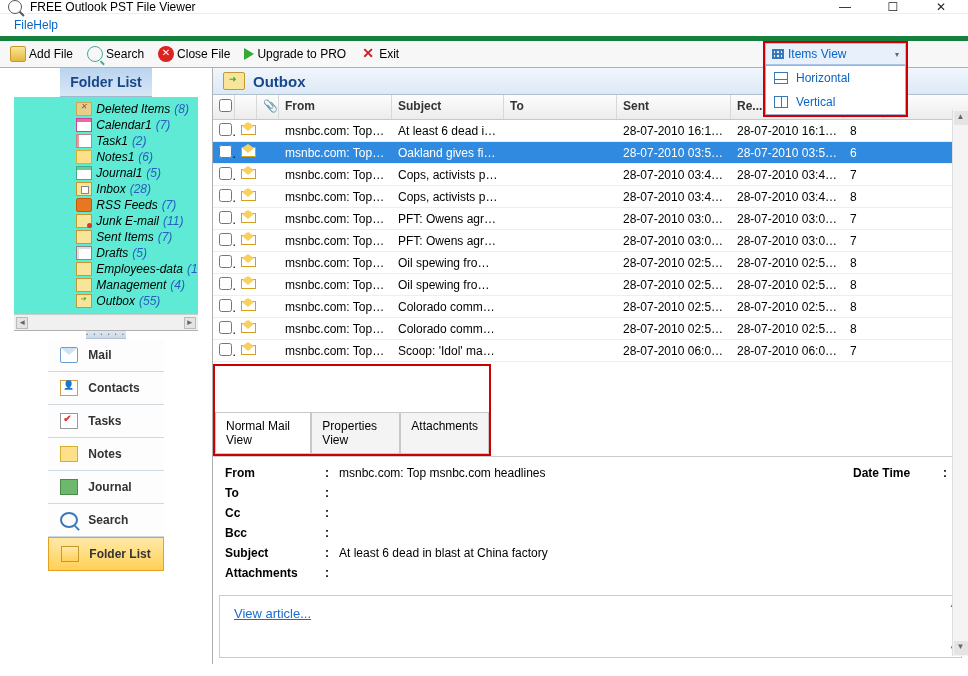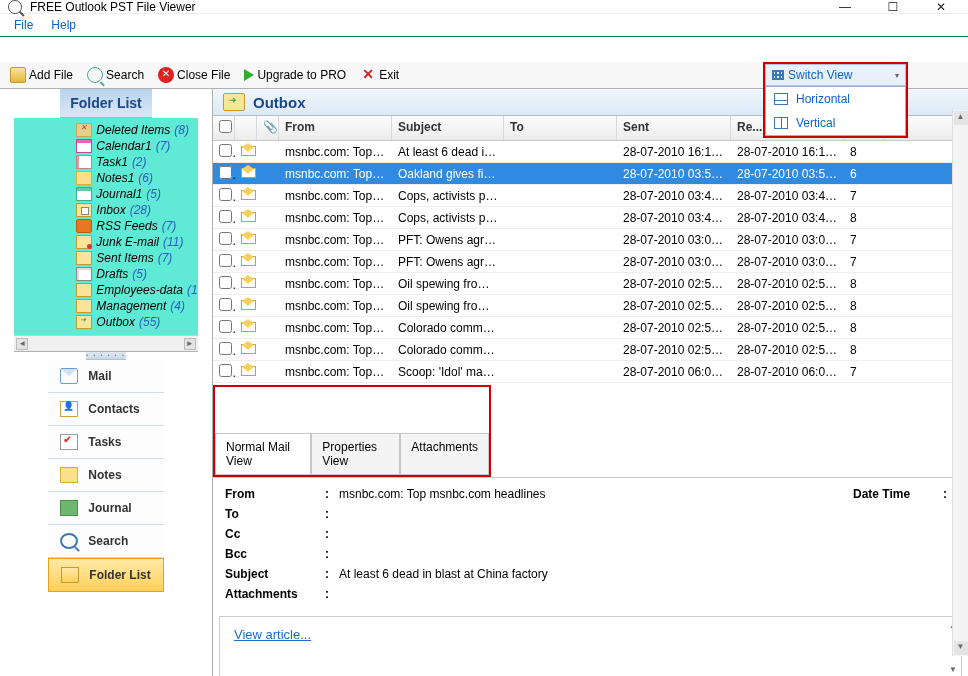--- a/index.html
+++ b/index.html
@@ -7,25 +7,25 @@
 
 
 .titlebar { display: flex; align-items: center; height: 14px; padding: 0 8px; border-bottom: 1px solid #eee; }
 .titlebar .magnify { width: 14px; height: 14px; border: 1.5px solid #555; border-radius: 50%; position: relative; margin-right: 8px; }
 .titlebar .magnify::after { content: ''; position: absolute; width: 6px; height: 1.5px; background: #555; transform: rotate(45deg); bottom: -2px; right: -4px; }
 .titlebar .title { flex: 1; }
 .winbtns { display: flex; gap: 22px; margin-right: 6px; }
 .winbtn { width: 26px; height: 20px; display: flex; align-items: center; justify-content: center; color: #222; }
 
 
-.menubar { display: flex; gap: 18px; padding: 4px 14px; border-bottom: 1px solid #15803d; }
+.menubar { display: flex; gap: 0; padding: 4px 14px; border-bottom: 5px solid #15803d; }
 .menubar span { color: #0a64c8; }
 
 
-.toolbar { display: flex; align-items: center; gap: 6px; padding: 3px 6px; border-bottom: 1px solid #b0b0b0; position: relative; background: #f7f7f7; margin-top: 25px; }
+.toolbar { display: flex; align-items: center; gap: 6px; padding: 3px 6px; border-bottom: 1px solid #b0b0b0; position: relative; background: #f7f7f7; }
 .tbtn { display: flex; align-items: center; gap: 3px; padding: 2px 4px; }
 .ico { width: 16px; height: 16px; display: inline-block; }
 .ico-add { background: linear-gradient(#f8e49a,#e6b83a); border: 1px solid #c49a2e; border-radius: 2px; }
 .ico-search { border: 1.5px solid #4a9; border-radius: 50%; position: relative; }
 .ico-search::after { content: ''; position: absolute; width: 5px; height: 1.5px; background: #4a9; transform: rotate(45deg); bottom: -2px; right: -3px; }
 .ico-closef { background: #d22; border-radius: 50%; color: #fff; text-align: center; line-height: 14px; font-size: 10px; }
 .ico-arrow { width: 0; height: 0; border-left: 10px solid #3a3; border-top: 6px solid transparent; border-bottom: 6px solid transparent; }
 .ico-x { color: #c22; font-weight: bold; font-size: 14px; line-height: 14px; text-align: center; }
 
 
@@ -173,21 +173,21 @@
   <div class="switch-area">
     <div class="switch-btn">
       <span class="sq">
           <span></span>
           <span></span>
           <span></span>
           <span></span>
           <span></span>
           <span></span>
         </span>
-      <span class="lbl">Switch View</span>
+      <span class="lbl">Items View</span>
       <span class="dd">▾</span>
     </div>
     <div class="switch-menu">
       <div class="mi">
           <span class="mico mico-h"></span>
           <span>Horizontal</span>
         </div>
       <div class="mi">
           <span class="mico mico-v"></span>
           <span>Vertical</span>

